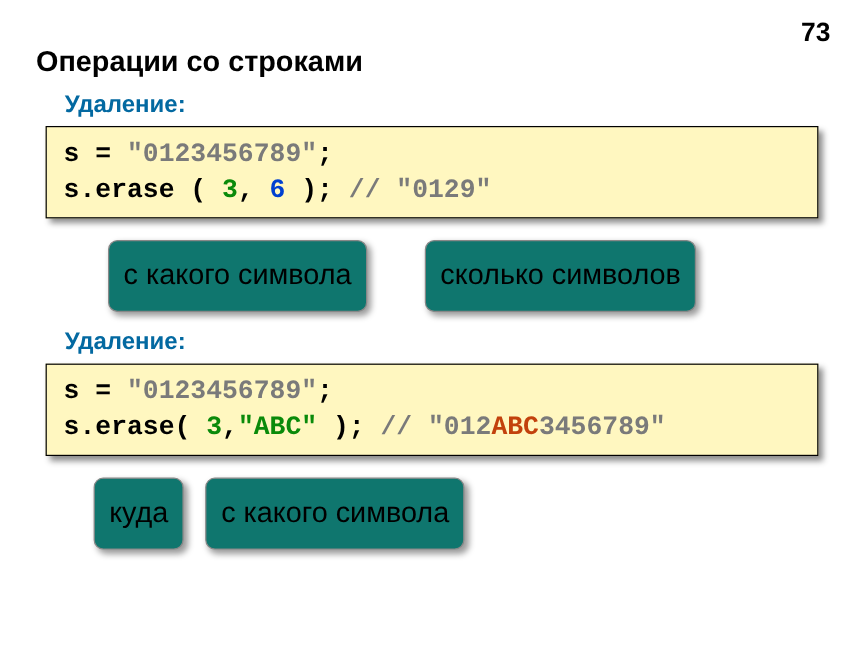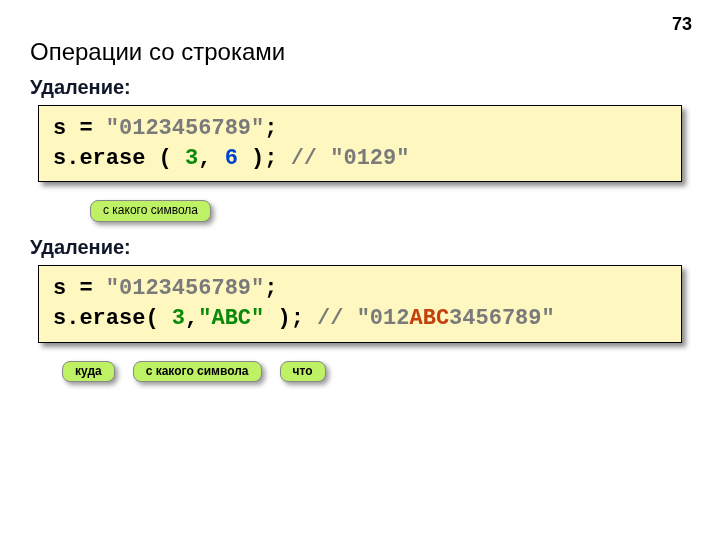--- a/index.html
+++ b/index.html
@@ -9,35 +9,35 @@
     background: #fff;
     font-family: Arial, Helvetica, sans-serif;
     position: relative;
     padding: 30px 30px 0 30px;
   }
   .page-num {
     position: absolute;
     top: 14px;
     right: 28px;
     font-weight: bold;
-    font-size: 18px;
+    font-size: 22px;
     color: #000;
   }
   .title {
     font-size: 24px;
-    font-weight: normal;
+    font-weight: bold;
     color: #000;
     margin-bottom: 10px;
     margin-top: 8px;
   }
   .subtitle {
     font-size: 20px;
     font-weight: bold;
-    color: #0f172a;
-    margin: 6px 0 6px 0;
+    color: #0369a1;
+    margin: 6px 0 6px 24px;
   }
   .codebox {
     background: #fff7c0;
     border: 1px solid #000;
     box-shadow: 4px 4px 5px rgba(0,0,0,0.45);
     font-family: "Courier New", monospace;
     font-size: 22px;
     font-weight: bold;
     color: #000;
     padding: 8px 14px 8px 14px;
@@ -49,56 +49,56 @@
   .codebox .num-g { color: #0a8a0a; }
   .codebox .num-b { color: #0040d0; }
   .codebox .cmt { color: #7a7a7a; }
   .codebox .cmt-r { color: #c2410c; }
   .callouts {
     display: flex;
     gap: 48px;
     margin: 0 0 14px 60px;
   }
   .callouts.second {
-    margin-left: 32px;
+    margin-left: 48px;
     gap: 18px;
-    font-weight: bold;
   }
   .callout {
-    background: #bef264;
+    background: #0f766e;
     border: 1px solid #888;
     border-radius: 8px;
     box-shadow: 3px 3px 5px rgba(0,0,0,0.4);
-    font-size: 12px;
-    padding: 3px 12px;
+    font-size: 24px;
+    padding: 15px 12px;
     color: #000;
     line-height: 1.15;
     text-align: left;
   }
 </style>
 </head>
 <body>
 
 <div class="page-num">73</div>
 
 <h1 class="title">Операции со строками</h1>
 
 <div class="subtitle">Удаление:</div>
 
 <div class="codebox"><span>s = </span><span class="str">"0123456789"</span><span>;</span>
 <span>s.erase ( </span><span class="num-g">3</span><span>, </span><span class="num-b">6</span><span> ); </span><span class="cmt">// </span><span class="cmt">"0129"</span></div>
 
 <div class="callouts">
   <div class="callout">с какого
 символа</div>
+  <div class="callout">сколько
+символов</div>
 </div>
 
 <div class="subtitle">Удаление:</div>
 
 <div class="codebox"><span>s = </span><span class="str">"0123456789"</span><span>;</span>
 <span>s.erase( </span><span class="num-g">3</span><span>,</span><span class="num-g">"ABC"</span><span> ); </span><span class="cmt">// "012</span><span class="cmt-r">ABC</span><span class="cmt">3456789"</span></div>
 
 <div class="callouts second">
   <div class="callout">куда</div>
   <div class="callout">с какого
 символа</div>
-  <div class="callout">что</div>
 </div>
 
 </body></html>

